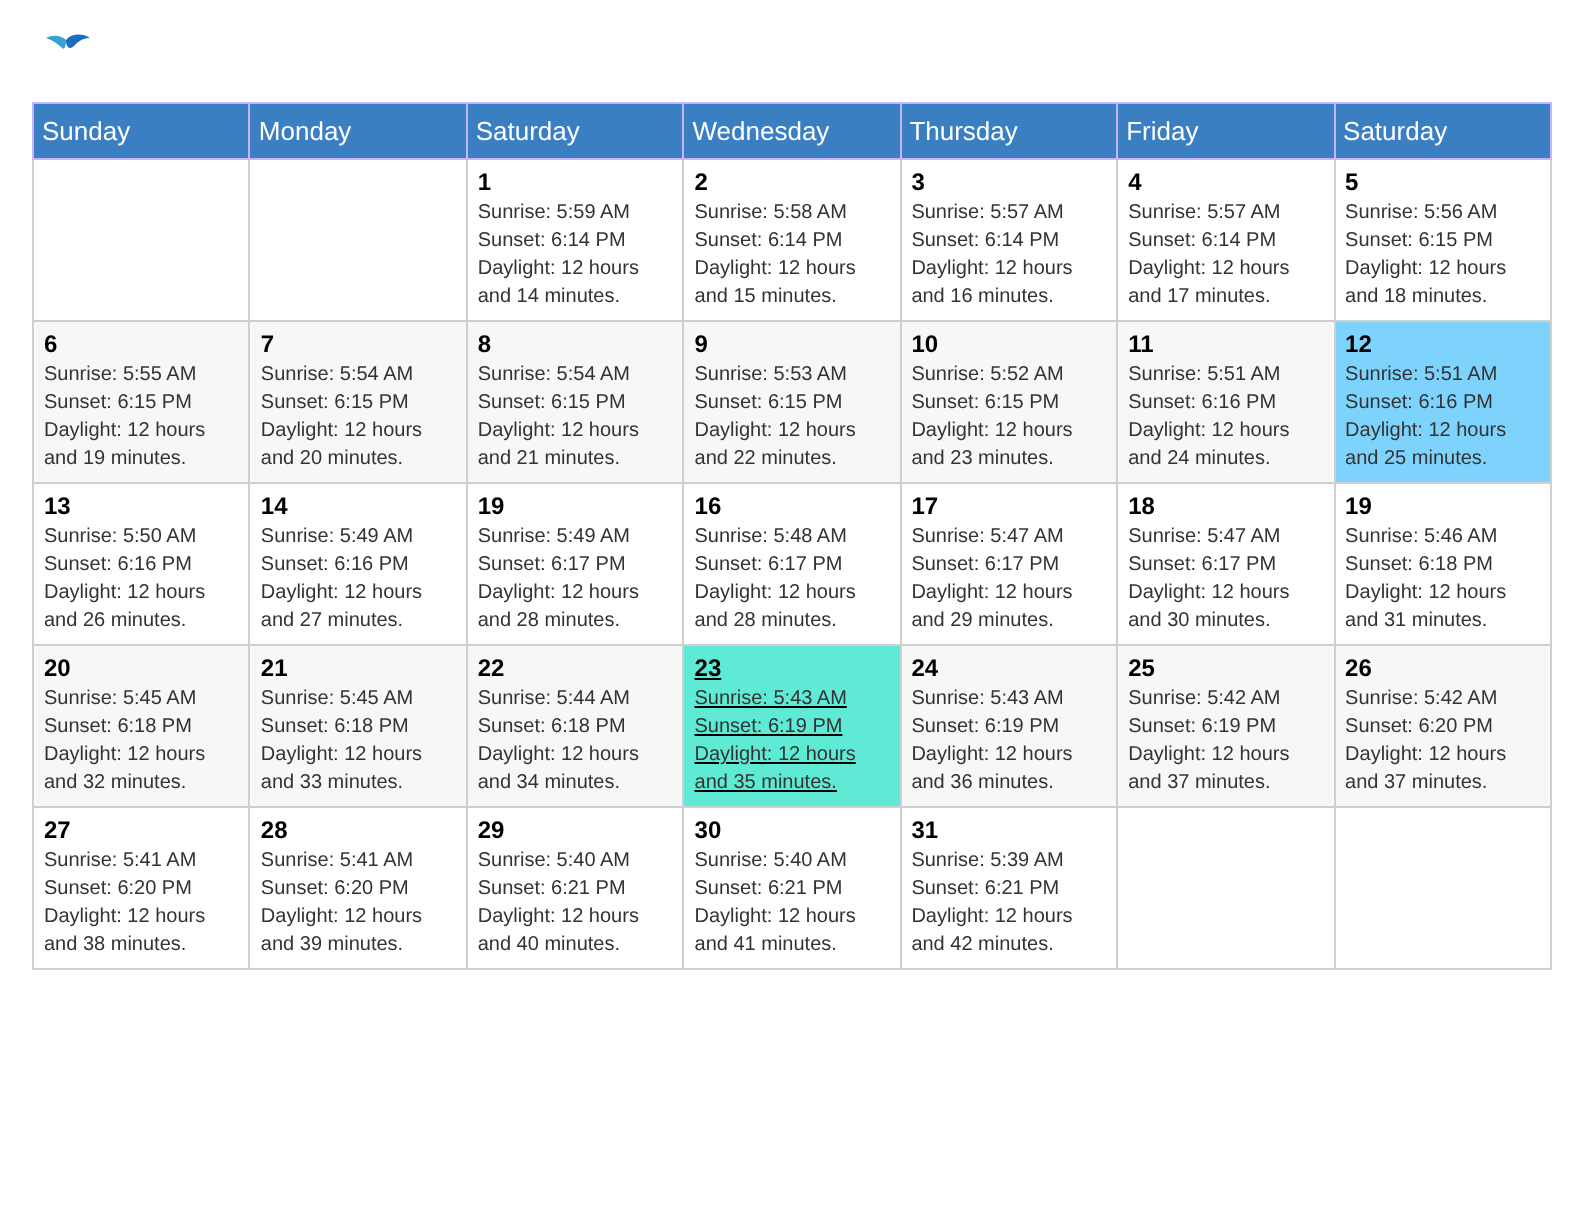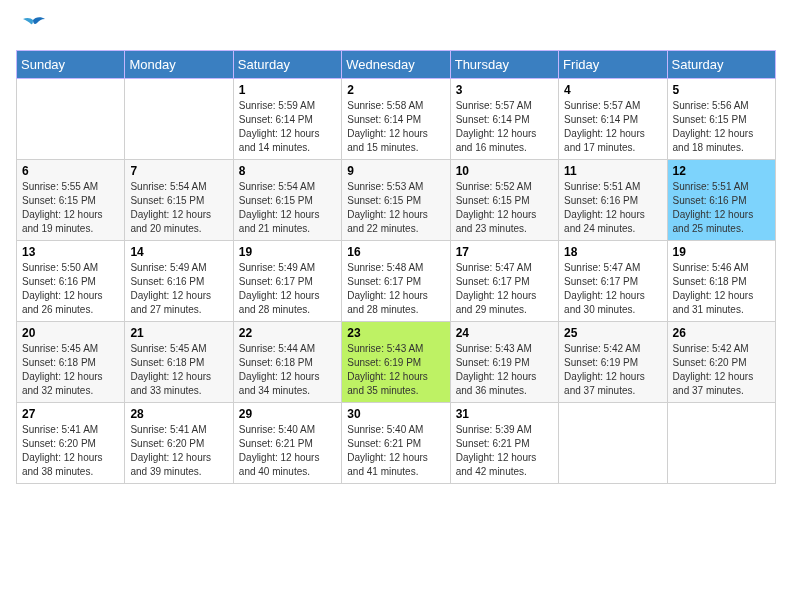--- a/index.html
+++ b/index.html
@@ -221,21 +221,21 @@
           <div class="day-info">Sunrise: 5:45 AM<br>Sunset: 6:18 PM<br>Daylight: 12 hours and 32 minutes.</div>
         </td>
         <td style="background: rgb(247, 247, 247); margin-top: 44px;">
           <span class="day-number">21</span>
           <div class="day-info">Sunrise: 5:45 AM<br>Sunset: 6:18 PM<br>Daylight: 12 hours and 33 minutes.</div>
         </td>
         <td style="background: rgb(247, 247, 247); margin-top: 40px;">
           <span class="day-number">22</span>
           <div class="day-info">Sunrise: 5:44 AM<br>Sunset: 6:18 PM<br>Daylight: 12 hours and 34 minutes.</div>
         </td>
-        <td style="background: #bef264;">
+        <td style="background: #5eead4; text-decoration: underline;">
           <span class="day-number">23</span>
           <div class="day-info">Sunrise: 5:43 AM<br>Sunset: 6:19 PM<br>Daylight: 12 hours and 35 minutes.</div>
         </td>
         <td style="background: rgb(247, 247, 247);">
           <span class="day-number">24</span>
           <div class="day-info">Sunrise: 5:43 AM<br>Sunset: 6:19 PM<br>Daylight: 12 hours and 36 minutes.</div>
         </td>
         <td style="background: rgb(247, 247, 247);">
           <span class="day-number">25</span>
           <div class="day-info">Sunrise: 5:42 AM<br>Sunset: 6:19 PM<br>Daylight: 12 hours and 37 minutes.</div>

